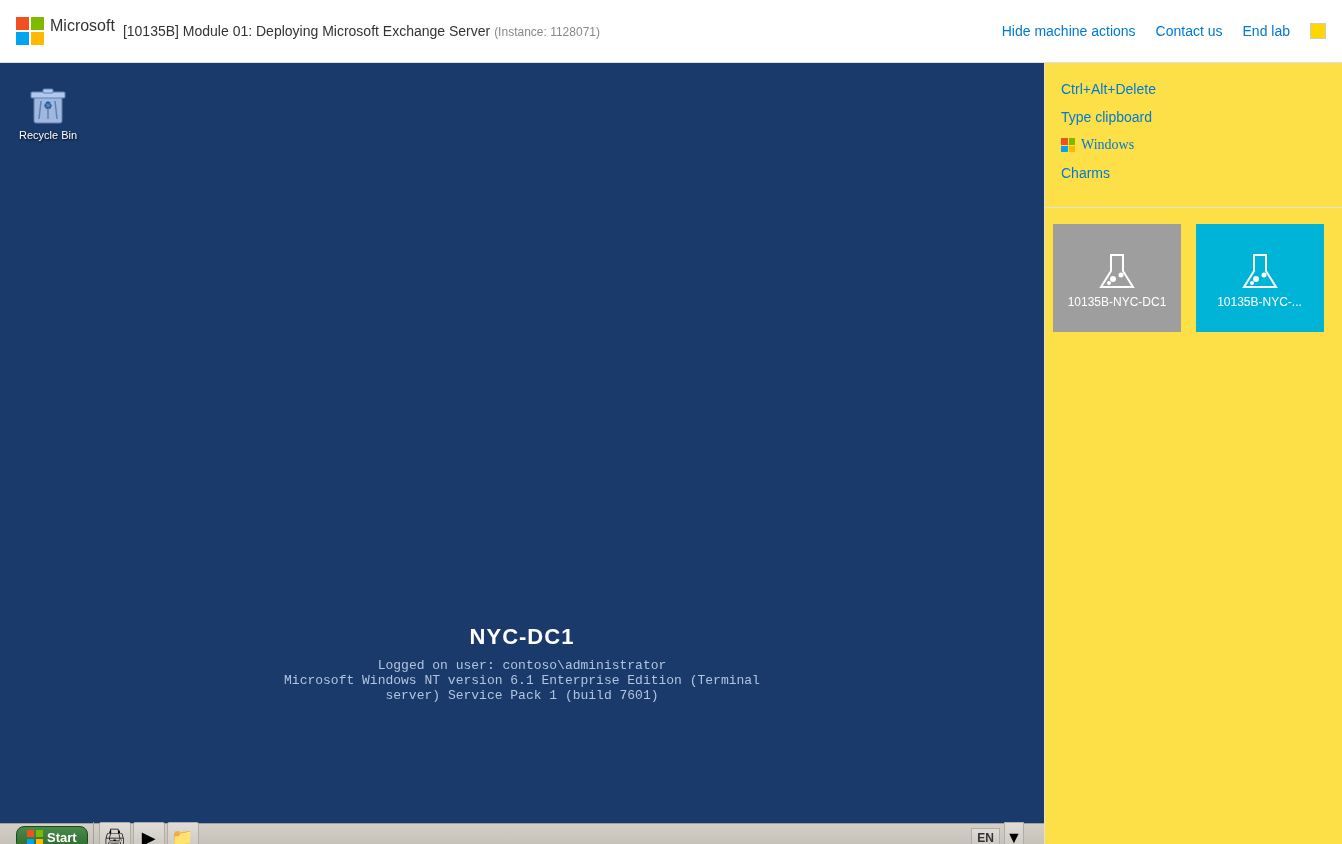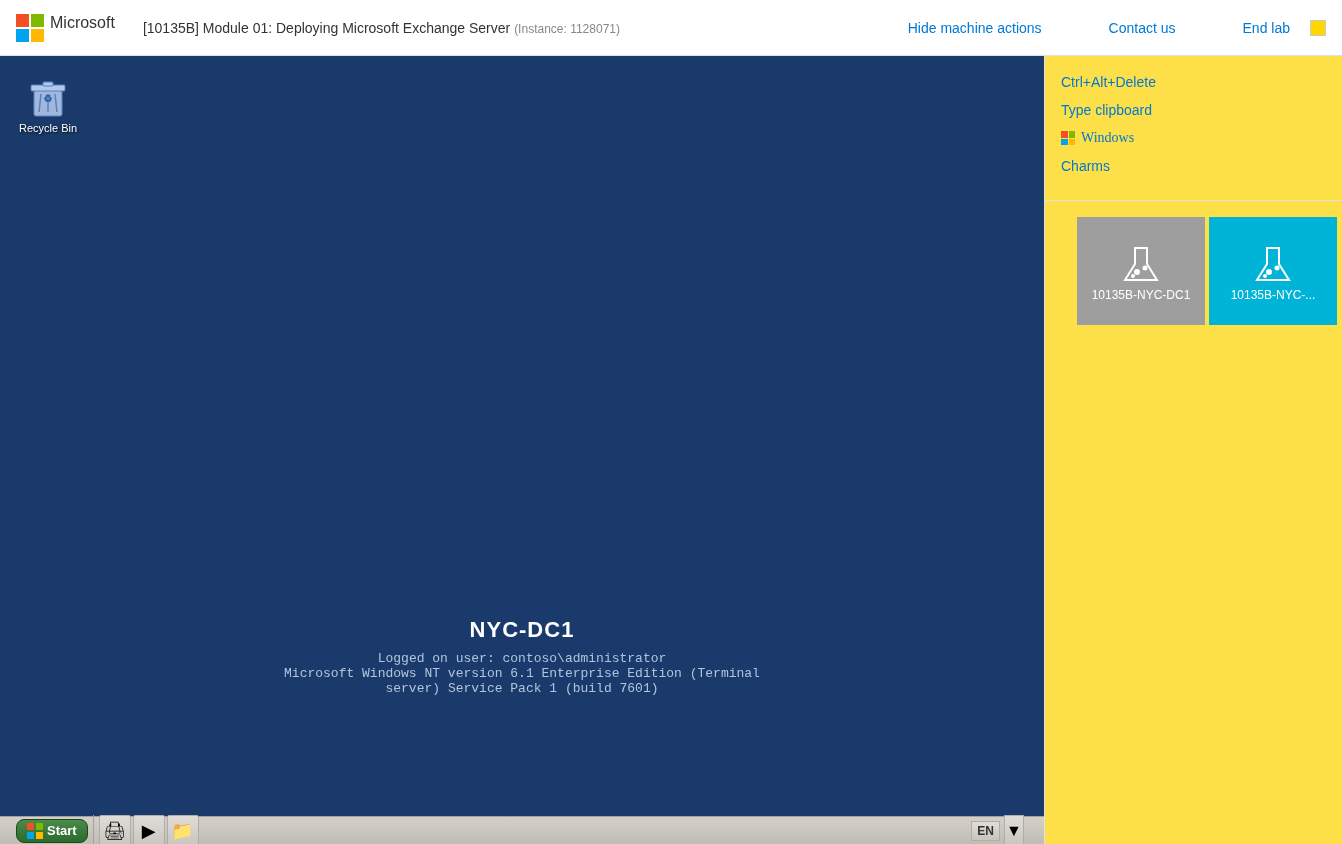--- a/index.html
+++ b/index.html
@@ -1,26 +1,26 @@
 <!DOCTYPE html>
 <html><head>
   <meta charset="utf-8">
   <style>
     * { margin: 0; padding: 0; box-sizing: border-box; }
     body { width: 1342px; height: 844px; font-family: 'Segoe UI', Arial, sans-serif; overflow: hidden; background: #fff; }
 
     
     #header {
-      height: 56px;
+      height: 63px;
       background: #fff;
       border-bottom: 1px solid #e0e0e0;
       display: flex;
       align-items: center;
       padding: 0 16px;
-      gap: 28px;
+      gap: 8px;
     }
     #ms-logo {
       display: flex;
       gap: 2px;
       flex-shrink: 0;
     }
     .logo-grid {
       display: grid;
       grid-template-columns: 1fr 1fr;
       grid-template-rows: 1fr 1fr;
@@ -51,21 +51,20 @@
     #header-actions {
       display: flex;
       align-items: center;
       gap: 20px;
     }
     .header-link {
       font-size: 14px;
       color: #0078d4;
       cursor: pointer;
       text-decoration: none;
-      margin-left: 47px;
     }
     #end-lab-btn {
       font-size: 14px;
       color: #0078d4;
       cursor: pointer;
     }
     #yellow-square {
       width: 16px;
       height: 16px;
       background: #ffd700;
@@ -274,21 +273,20 @@
       height: 108px;
       display: flex;
       flex-direction: column;
       align-items: center;
       justify-content: center;
       cursor: pointer;
       border: none;
     }
     .machine-tile.inactive {
       background: #9e9e9e;
-      margin-left: 24px;
     }
     .machine-tile-label {
       color: #fff;
       font-size: 12px;
       text-align: center;
       padding: 0 4px;
       word-break: break-all;
     }
 
     

